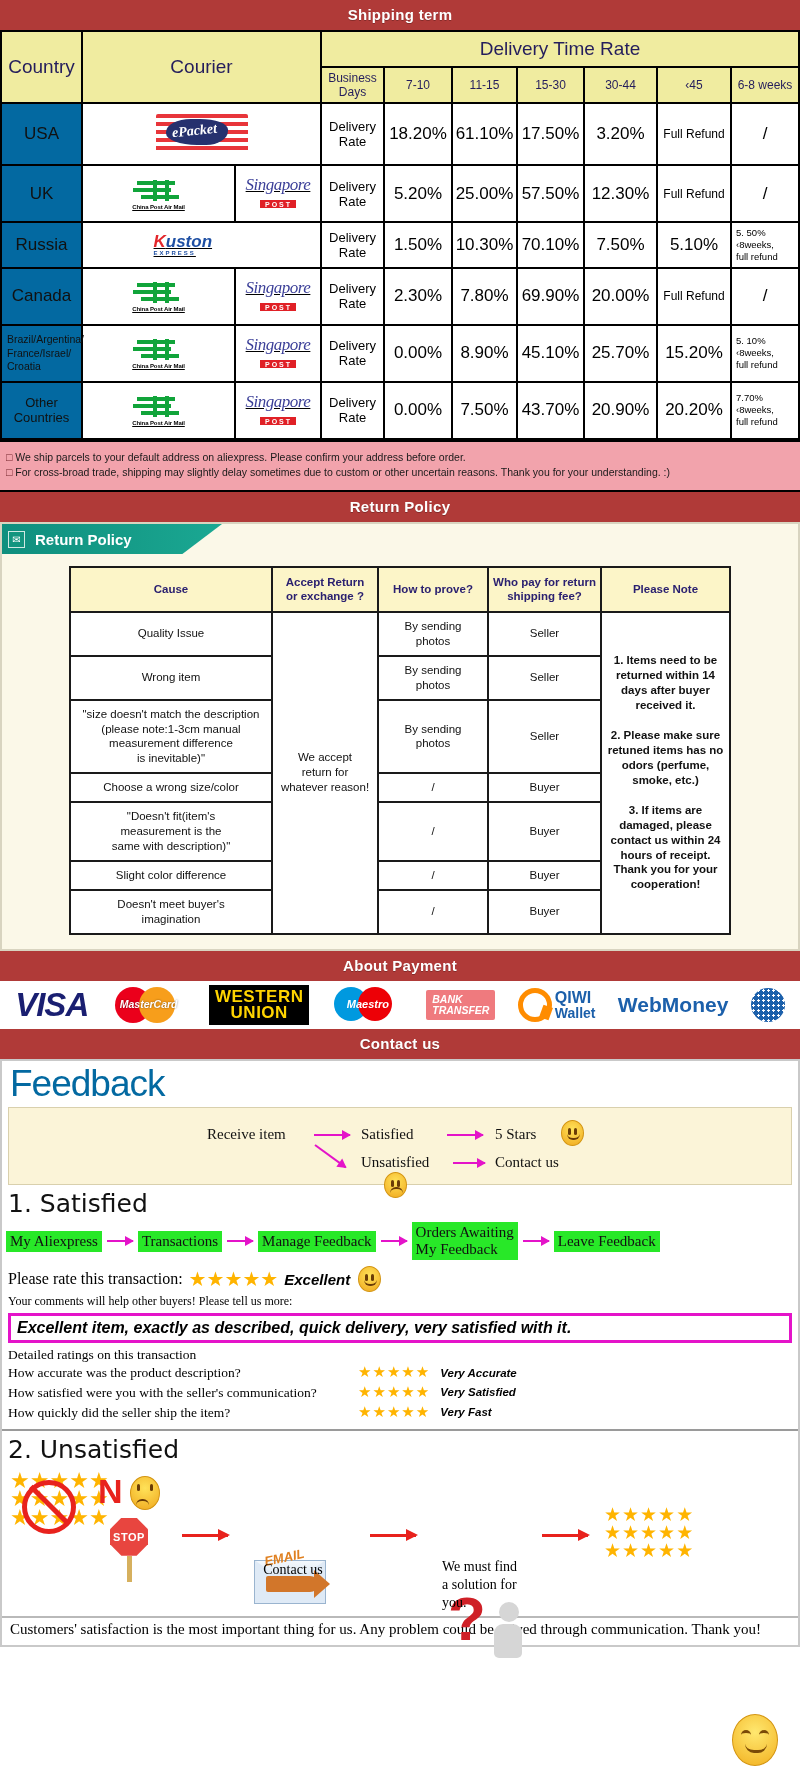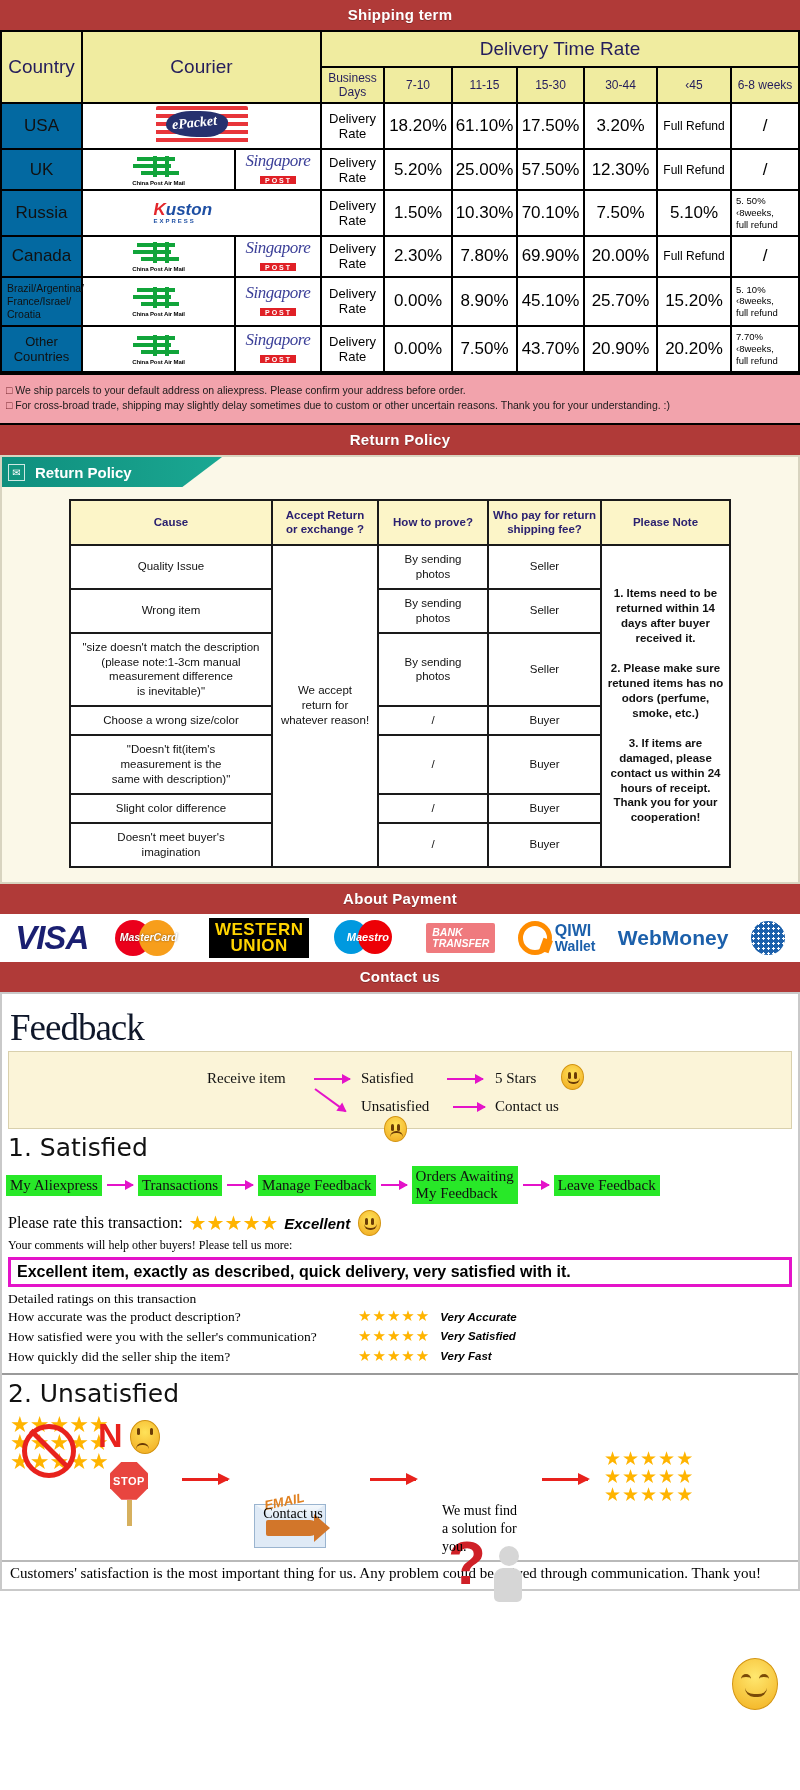--- a/index.html
+++ b/index.html
@@ -36,21 +36,21 @@
   .hd-sm { font-size:12px; padding:3px 1px; }
   .ctry { background:#0369a1; color:#111; font-size:17px; padding:4px 2px; }
   .ctry.small { font-size:10.5px; text-align:left; padding-left:5px; line-height:1.25; }
   .rate-lbl { font-size:13px; background:#fff; padding:4px 2px; }
   .val { font-size:17px; background:#fff; padding:4px 1px; }
   .val.sm { font-size:12px; }
   .val.tiny { font-size:9.5px; line-height:1.25; text-align:left; padding-left:4px;}
   .logo-cell { background:#fff; padding:2px; }
 
   
-  .logo { display:block; margin:0 auto; }
+  .logo { display:block; margin:8px auto;text-decoration:underline; }
   .epacket {
     width:92px;height:40px;position:relative;overflow:hidden;border-radius:2px;
     background:repeating-linear-gradient(#e8353a 0 4px,#ffffff 4px 8px);
   }
   .epacket:before{
     content:"";position:absolute;left:10px;top:5px;width:62px;height:26px;
     background:#26316e;border-radius:40% 45% 35% 50%/50% 40% 55% 45%;
   }
   .epacket:after{
     content:"ePacket";position:absolute;left:16px;top:9px;color:#fff;
@@ -138,21 +138,21 @@
   .qiwi .w { margin-left:3px; line-height:1; }
   .qiwi .w b { display:block; color:#1b5faa; font-size:16px; font-weight:bold; }
   .qiwi .w s { display:block; color:#1b5faa; font-size:14px; font-weight:bold; text-decoration:none; }
   .wm { color:#1c60ab; font-size:21px; font-weight:bold; }
   .wmball { width:34px;height:34px;border-radius:50%;background:#1c60ab;
             background-image:radial-gradient(#fff 1px, transparent 1.4px);
             background-size:5px 5px; }
 
   
   .fb { border:2px solid #c9c9c9; }
-  .fb-title { font-family:Liberation Serif, serif; font-size:37px; padding:12px 8px 0 8px; color:#0f172a; letter-spacing:-1px;}
+  .fb-title { font-family:Liberation Sans, sans-serif; font-size:37px; padding:2px 8px 0 8px; color:#0369a1; letter-spacing:-1px;}
   .fb-flow {
     background:#fbf4d8; border:1px solid #d9d0ad; margin:2px 6px 0 6px;
     height:78px; position:relative;
   }
   .fb-flow span.node { position:absolute; font-family:"Liberation Serif",serif; font-size:15px; color:#111; }
   .arw { position:absolute; height:2px; background:#e413c9; }
   .arw:after{content:"";position:absolute;right:-1px;top:-4px;border-left:9px solid #e413c9;
              border-top:5px solid transparent;border-bottom:5px solid transparent;}
   .arw.d { transform:rotate(36deg); transform-origin:left center; }
   .smiley { position:absolute; width:23px;height:26px;border-radius:50%;
@@ -170,21 +170,21 @@
           color:#111; padding:2px 4px; line-height:1.15; white-space:pre-line; }
   .harw { width:26px; height:2px; background:#e413c9; position:relative; margin:0 5px; flex:none; }
   .harw:after{content:"";position:absolute;right:-1px;top:-4px;border-left:9px solid #e413c9;
              border-top:5px solid transparent;border-bottom:5px solid transparent;}
   .rateline { display:flex; align-items:center; padding:6px 6px 0 6px; font-family:"Liberation Serif",serif; font-size:16px;}
   .stars { color:#ffb400; letter-spacing:0px; font-size:20px; margin:0 6px; }
   .excellent { font-family:"Liberation Sans",sans-serif;font-style:italic;font-weight:bold;font-size:15px;margin-right:8px;}
   .cmt { font-family:"Liberation Serif",serif; font-size:12px; padding:2px 6px 0 6px; }
   .cmt-box {
     border:3px solid #e413c9; margin:4px 6px 0 6px; padding:3px 6px;
-    font-family:"Liberation Sans",sans-serif; font-weight:bold; font-size:16px;
+    font-family:"Liberation Sans",sans-serif; font-weight:bold; font-style:italic; font-size:16px;
   }
   .detail { padding:4px 6px 0 6px; font-family:"Liberation Serif",serif; font-size:13.5px; }
   .detail .row { display:flex; align-items:center; line-height:1.32; }
   .detail .row .q { width:350px; }
   .detail .row .s { color:#ffb400; font-size:15px; letter-spacing:1px; }
   .detail .row .lb { font-family:"Liberation Sans",sans-serif; font-style:italic; font-weight:bold; font-size:11.5px; margin-left:10px;}
   .hr2 { border-top:2px solid #9a9a9a; margin:6px 0 0 0; }
 
   .unsat-flow { position:relative; height:150px; }
   .uf { position:absolute; }

